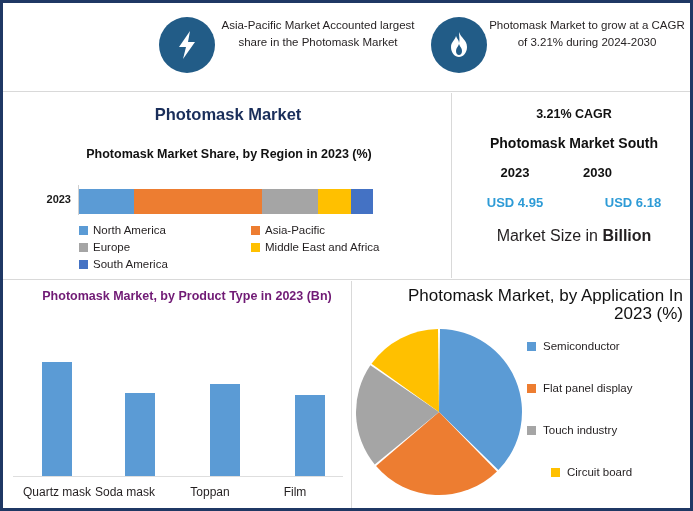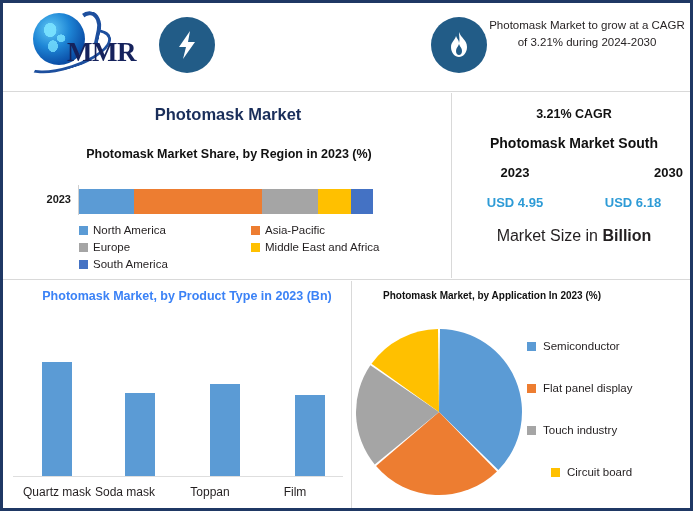--- a/index.html
+++ b/index.html
@@ -91,70 +91,65 @@
   .lg-sw { width: 9px; height: 9px; margin-right: 5px; flex: none; }
 
   
   .kpi { position: absolute; left: 452px; top: 96px; width: 238px; }
   .kpi-cagr { position: absolute; left: 0; top: 8px; width: 238px; text-align: center;
               font-size: 12.5px; font-weight: bold; color: #111; }
   .kpi-h { position: absolute; left: 0; top: 36px; width: 238px; text-align: center;
            font-size: 14px; font-weight: bold; color: #111; }
   .kpi-y1 { position: absolute; left: 10px; top: 66px; width: 100px; text-align: center;
             font-size: 13px; font-weight: bold; color: #111; }
-  .kpi-y2 { position: absolute; left: 128px; top: 66px; width: 100px; text-align: right;
+  .kpi-y2 { position: absolute; left: 128px; top: 66px; width: 100px; text-align: left;
             font-size: 13px; font-weight: bold; color: #111; }
   .kpi-v1 { position: absolute; left: 10px; top: 96px; width: 100px; text-align: center;
             font-size: 13px; font-weight: bold; color: #2e9bd6; }
   .kpi-v2 { position: absolute; left: 128px; top: 96px; width: 100px; text-align: center;
             font-size: 13px; font-weight: bold; color: #2e9bd6; }
   .kpi-unit { position: absolute; left: 0; top: 128px; width: 238px; text-align: center;
               font-size: 16px; color: #231f20; }
   .kpi-unit b { font-weight: bold; }
 
   
   .cb-title {
     position: absolute; left: 24px; top: 284px; width: 320px; text-align: center;
-    font-size: 12.5px; font-weight: bold; color: #3b82f6; line-height: 18px;
+    font-size: 12.5px; font-weight: bold; color: #701a75; line-height: 18px;
   }
   .cb-base { position: absolute; left: 10px; top: 473px; width: 330px; height: 1px; background: #dedede; }
   .cb-bar { position: absolute; background: #5b9bd5; }
   .cb-lab {
     position: absolute; top: 482px; font-size: 12px; color: #231f20; text-align: center;
   }
 
   
   .pie-title {
-    position: absolute; left: 380px; top: 284px; width: 300px; text-align: left;
-    font-size: 10px; font-weight: bold; color: #111; line-height: 18px;
+    position: absolute; left: 380px; top: 284px; width: 300px; text-align: right;
+    font-size: 17px; font-weight: normal; color: #111; line-height: 18px;
   }
   .pie-wrap { position: absolute; left: 352px; top: 325px; width: 168px; height: 168px; }
   .pie-legend { position: absolute; left: 524px; top: 337px; width: 160px; }
   .pl-row { position: absolute; display: flex; align-items: center; font-size: 11.5px; color: #231f20; }
   .pl-sw { width: 9px; height: 9px; margin-right: 7px; flex: none; }
 </style>
 </head>
 <body>
 
 <div id="infographic">
 
   <div class="header">
 
-    <div class="logo-wrap">
-      <div class="globe"></div>
-      <div class="swoosh"></div>
-      <div class="swoosh2"></div>
-      <div class="mmr-text">MMR</div>
-    </div>
 
     <div class="badge-icon" style="left:156px; top:14px;">
       <svg width="26" height="30" viewBox="0 0 26 30" aria-hidden="true">
         <path d="M16 1 L5 17 H12 L9 29 L21 12 H14 Z" fill="#ffffff"></path>
       </svg>
     </div>
+    <div class="head-text" style="left:212px; top:14px; width:206px;">Asia-Pacific Market Accounted largest share in the Photomask Market</div>
 
     <div class="badge-icon" style="left:428px; top:14px;">
       <svg width="22" height="28" viewBox="0 0 22 28" aria-hidden="true">
         <path d="M11 1 C13 7 19 9 19 16 C19 22 15 26 11 26 C7 26 3 22 3 16 C3 11 7 9 8 5 C9 8 11 9 11 12 C12 9 11 5 11 1 Z" fill="#ffffff"></path>
         <path d="M11 13 C12 16 14 17 14 20 C14 22.5 12.6 24 11 24 C9.4 24 8 22.5 8 20 C8 17 10 16 11 13 Z" fill="#225c87"></path>
       </svg>
     </div>
     <div class="head-text" style="left:484px; top:14px; width:200px;">Photomask Market to grow at a CAGR of 3.21% during 2024-2030</div>
   </div>
 

